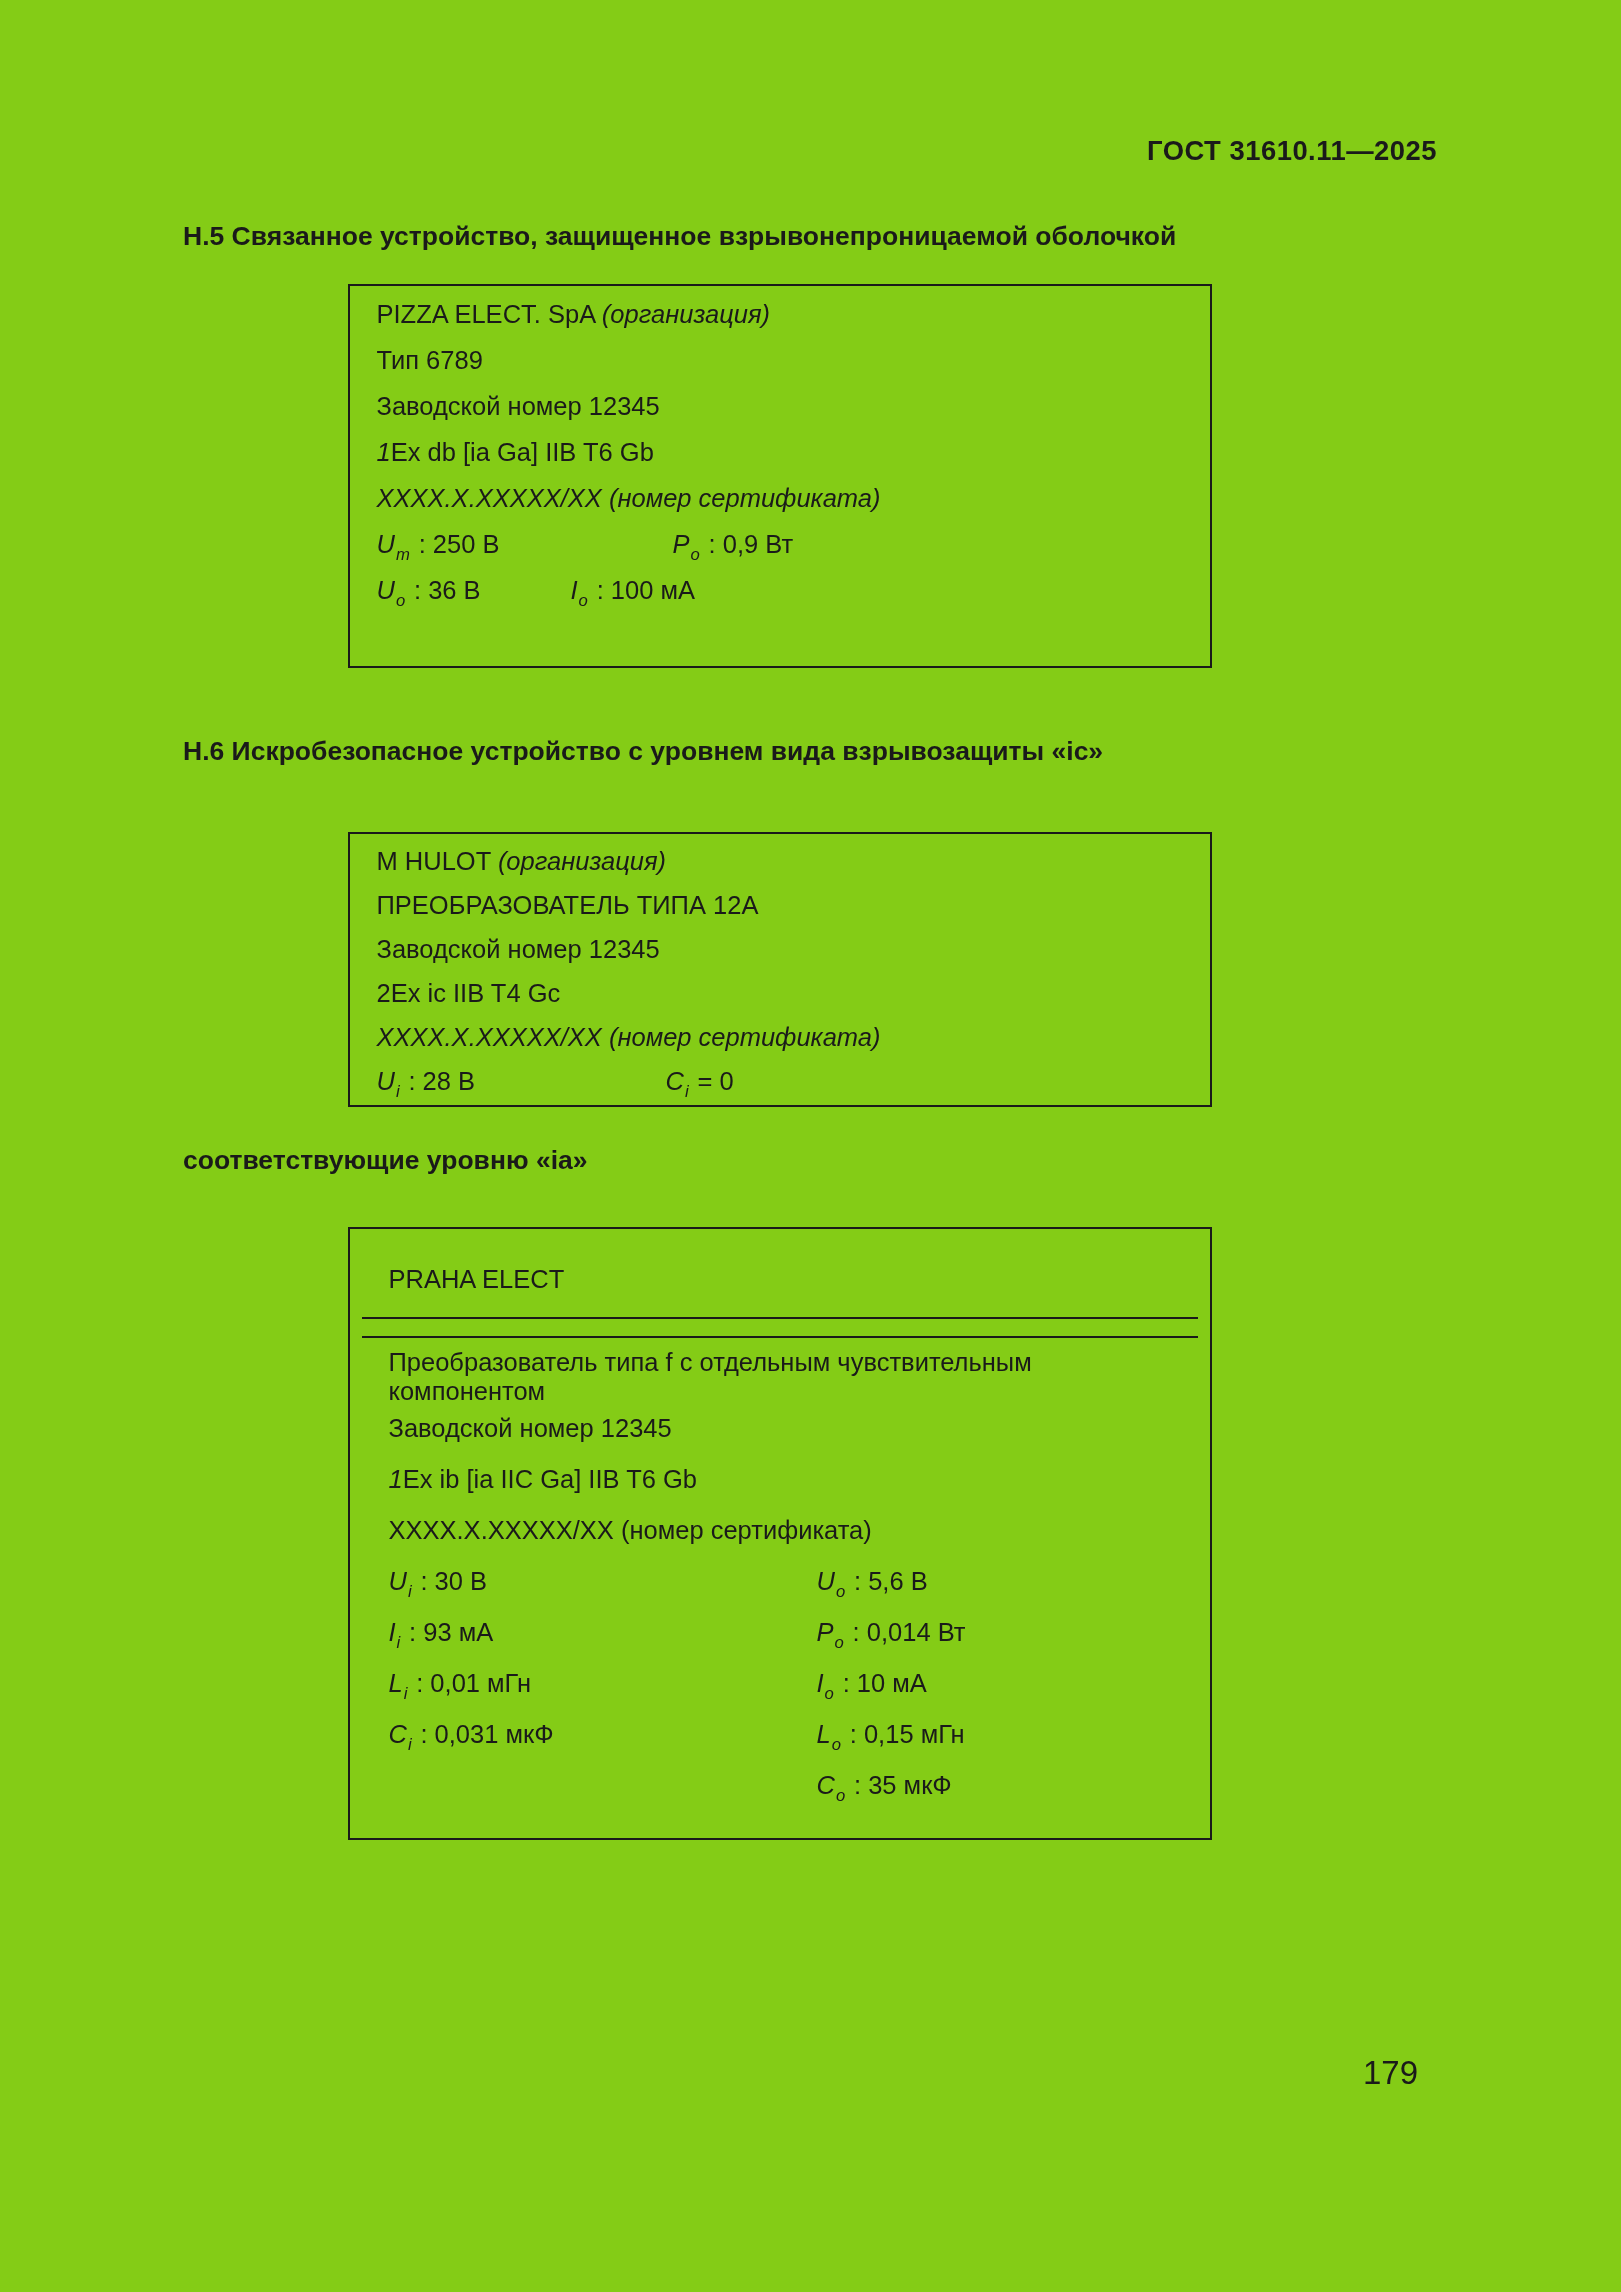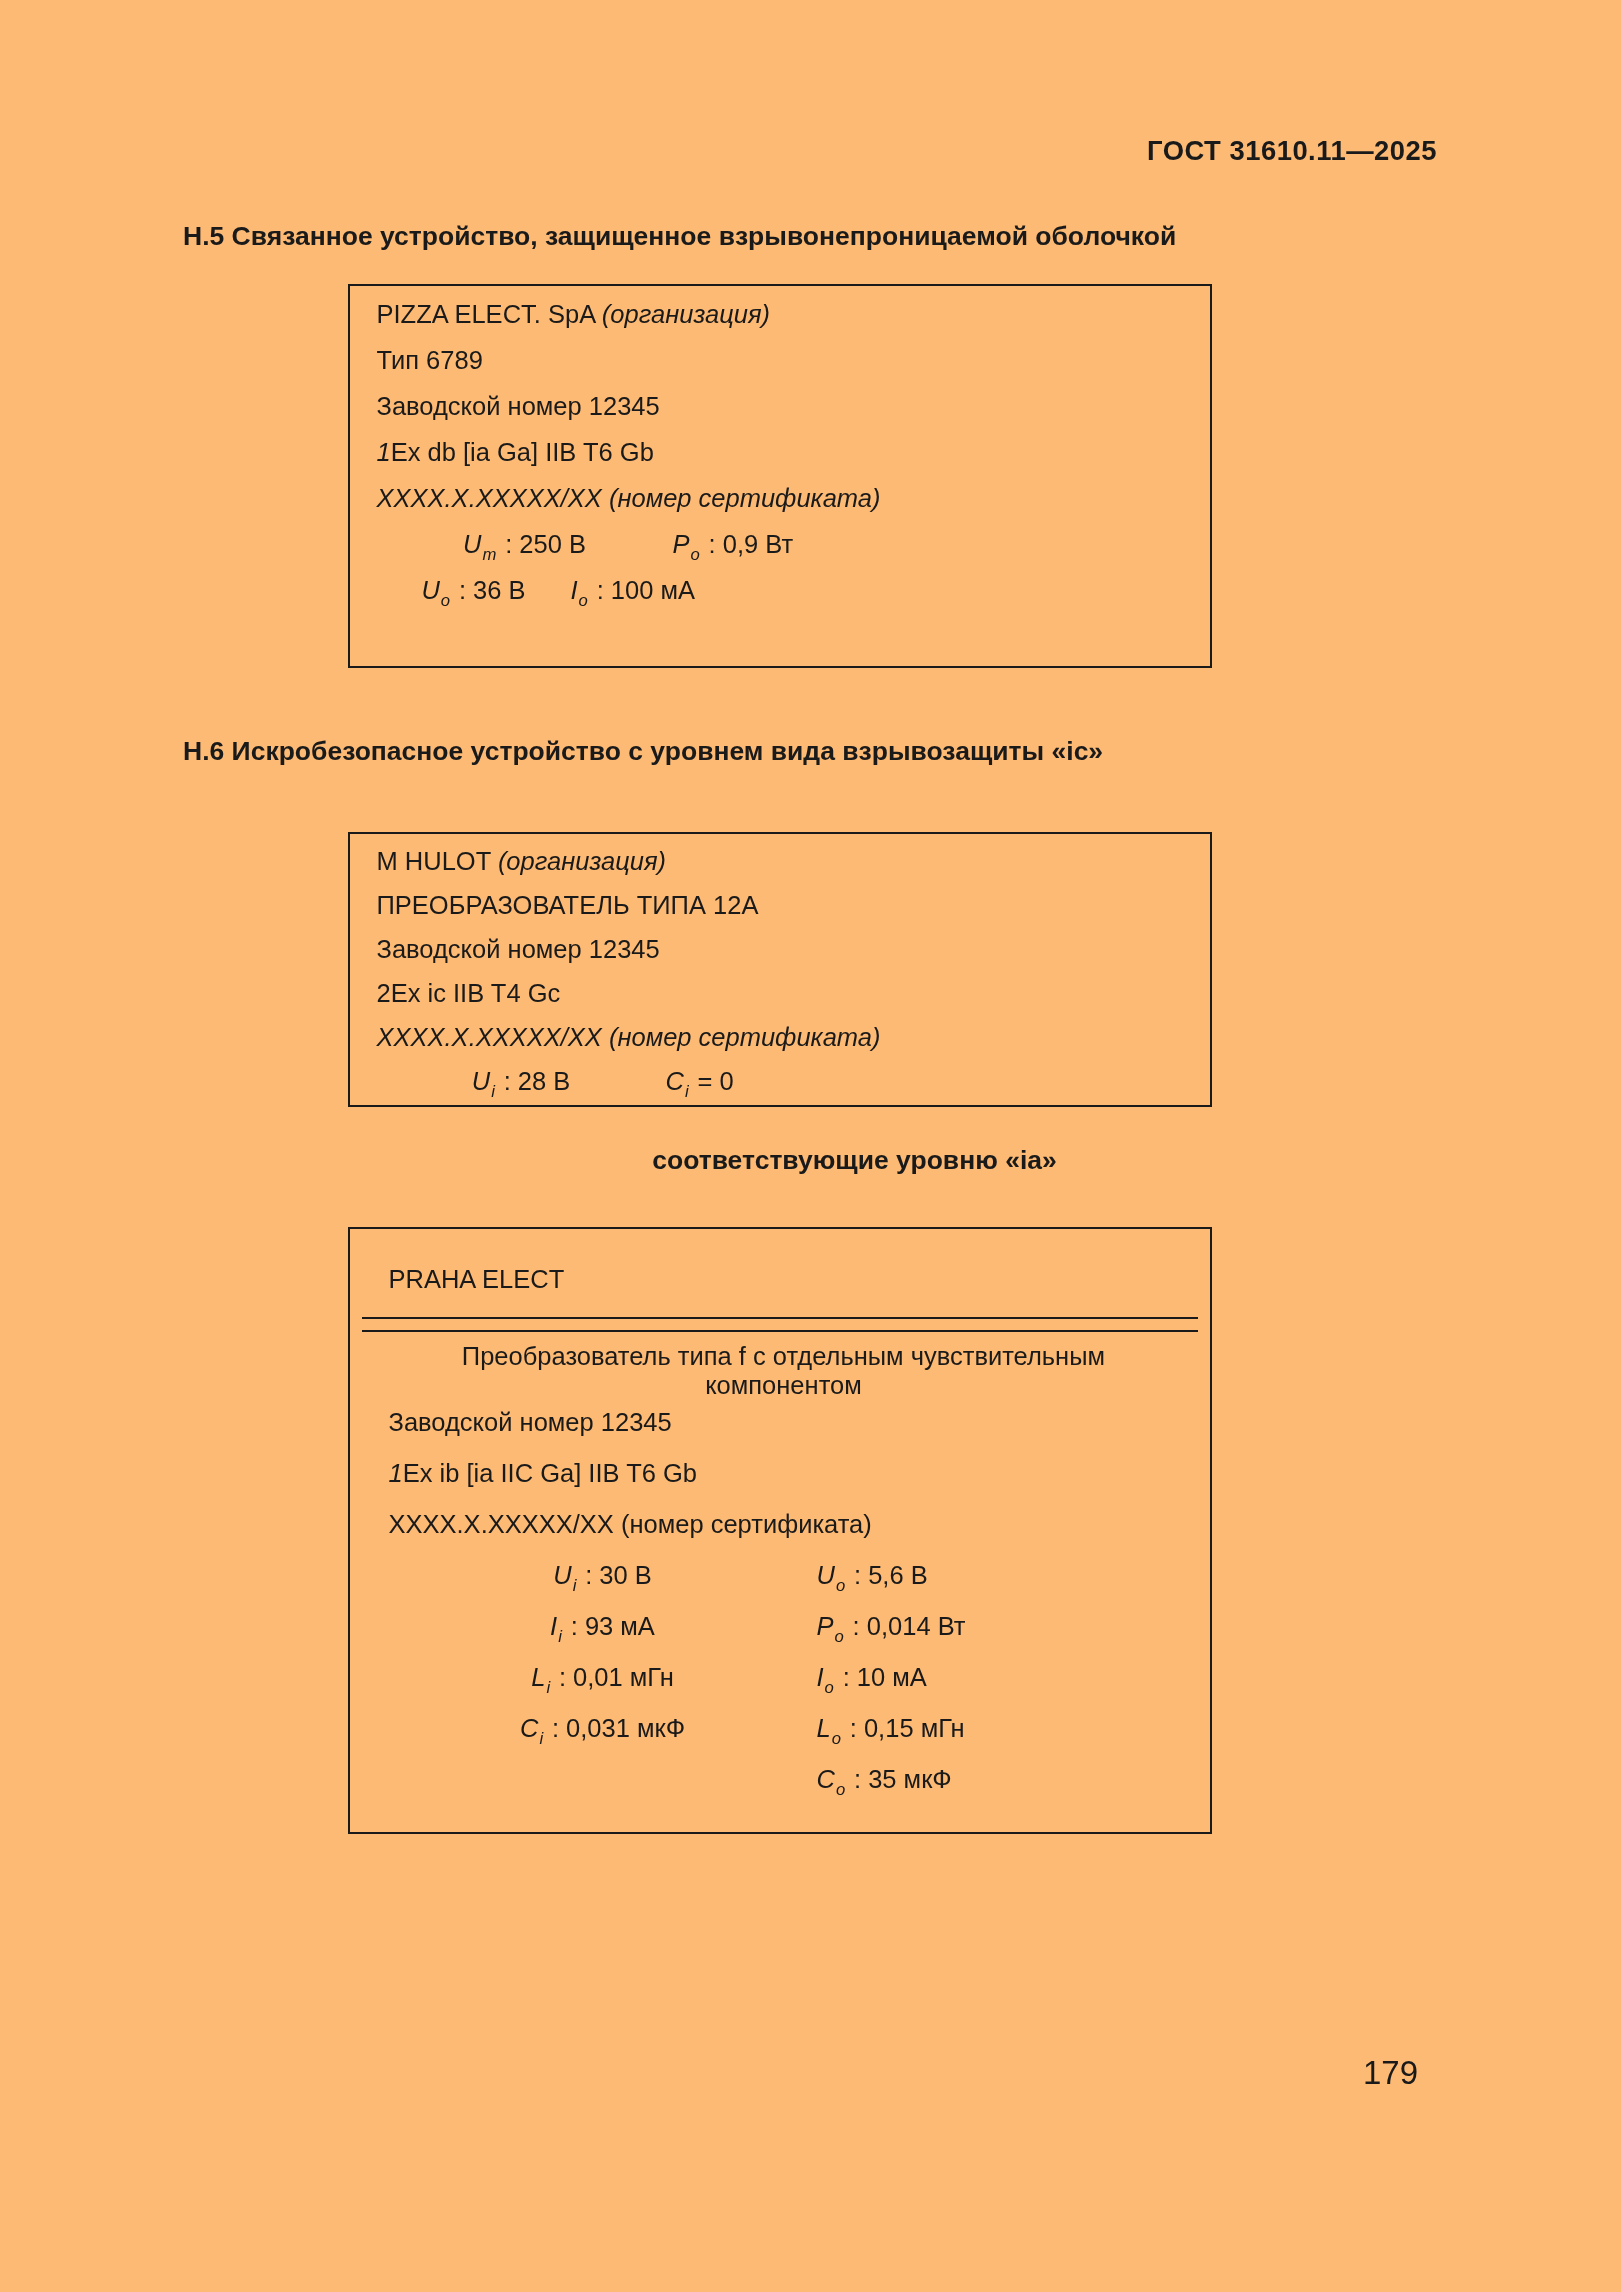--- a/index.html
+++ b/index.html
@@ -1,25 +1,24 @@
 <!DOCTYPE html>
 <html lang="ru"><head>
 <meta charset="utf-8">
 <style>
   html,body{margin:0;padding:0;background:#e8e8e8;}
   .page{
     position:relative;
     width:1621px;height:2293px;
-    background:#fdba74;
+    background:#84cc16;
     color:#1a1a1a;
     font-family:"Liberation Sans", sans-serif;
     font-size:25.5px;
     overflow:hidden;
     margin:0 auto;
-    text-align:center;
   }
   
   .doc-header{
     position:absolute;top:135px;right:184px;
     font-weight:bold;font-size:27.4px;letter-spacing:0.5px;
   }
   
   .sec-heading{
     position:absolute;left:183px;
     font-weight:bold;font-size:26.5px;
@@ -41,21 +40,21 @@
   .row{height:46px;display:flex;align-items:center;}
   .box2 .row{height:44px;}
   .box3-head{
     box-sizing:border-box;
     height:78px;display:flex;align-items:center;
     border-bottom:2px solid #1a1a1a;
     padding-left:26.5px;
   }
   .box3-body{
     border-top:2.9px solid #1a1a1a;
-    margin-top:11px;
+    margin-top:17px;
     padding:13.7px 19.6px 15.7px 26.5px;
   }
   .box3-body .row{height:51px;}
   
   .cell{display:inline-block;white-space:nowrap;}
   .w302{width:296px;}
   .w198{width:194px;}
   .w295{width:289px;}
   .w437{width:428px;}
   .sym{font-style:italic;}

